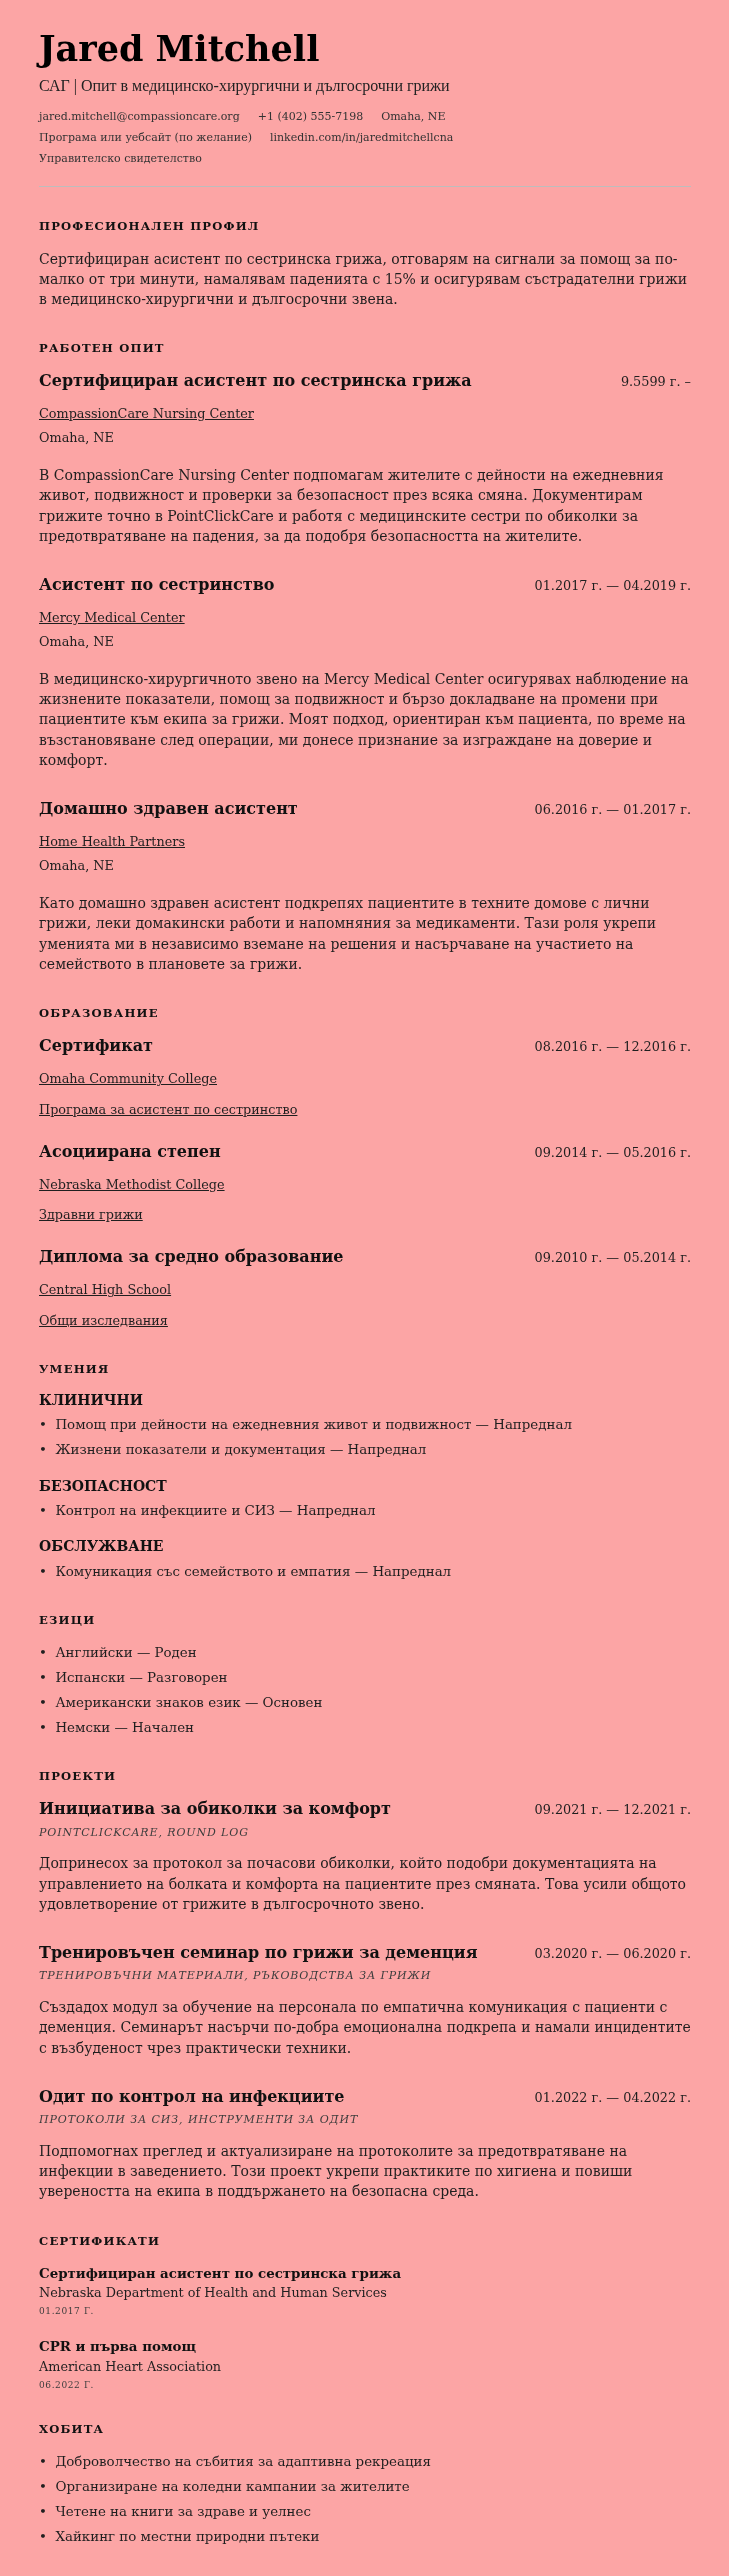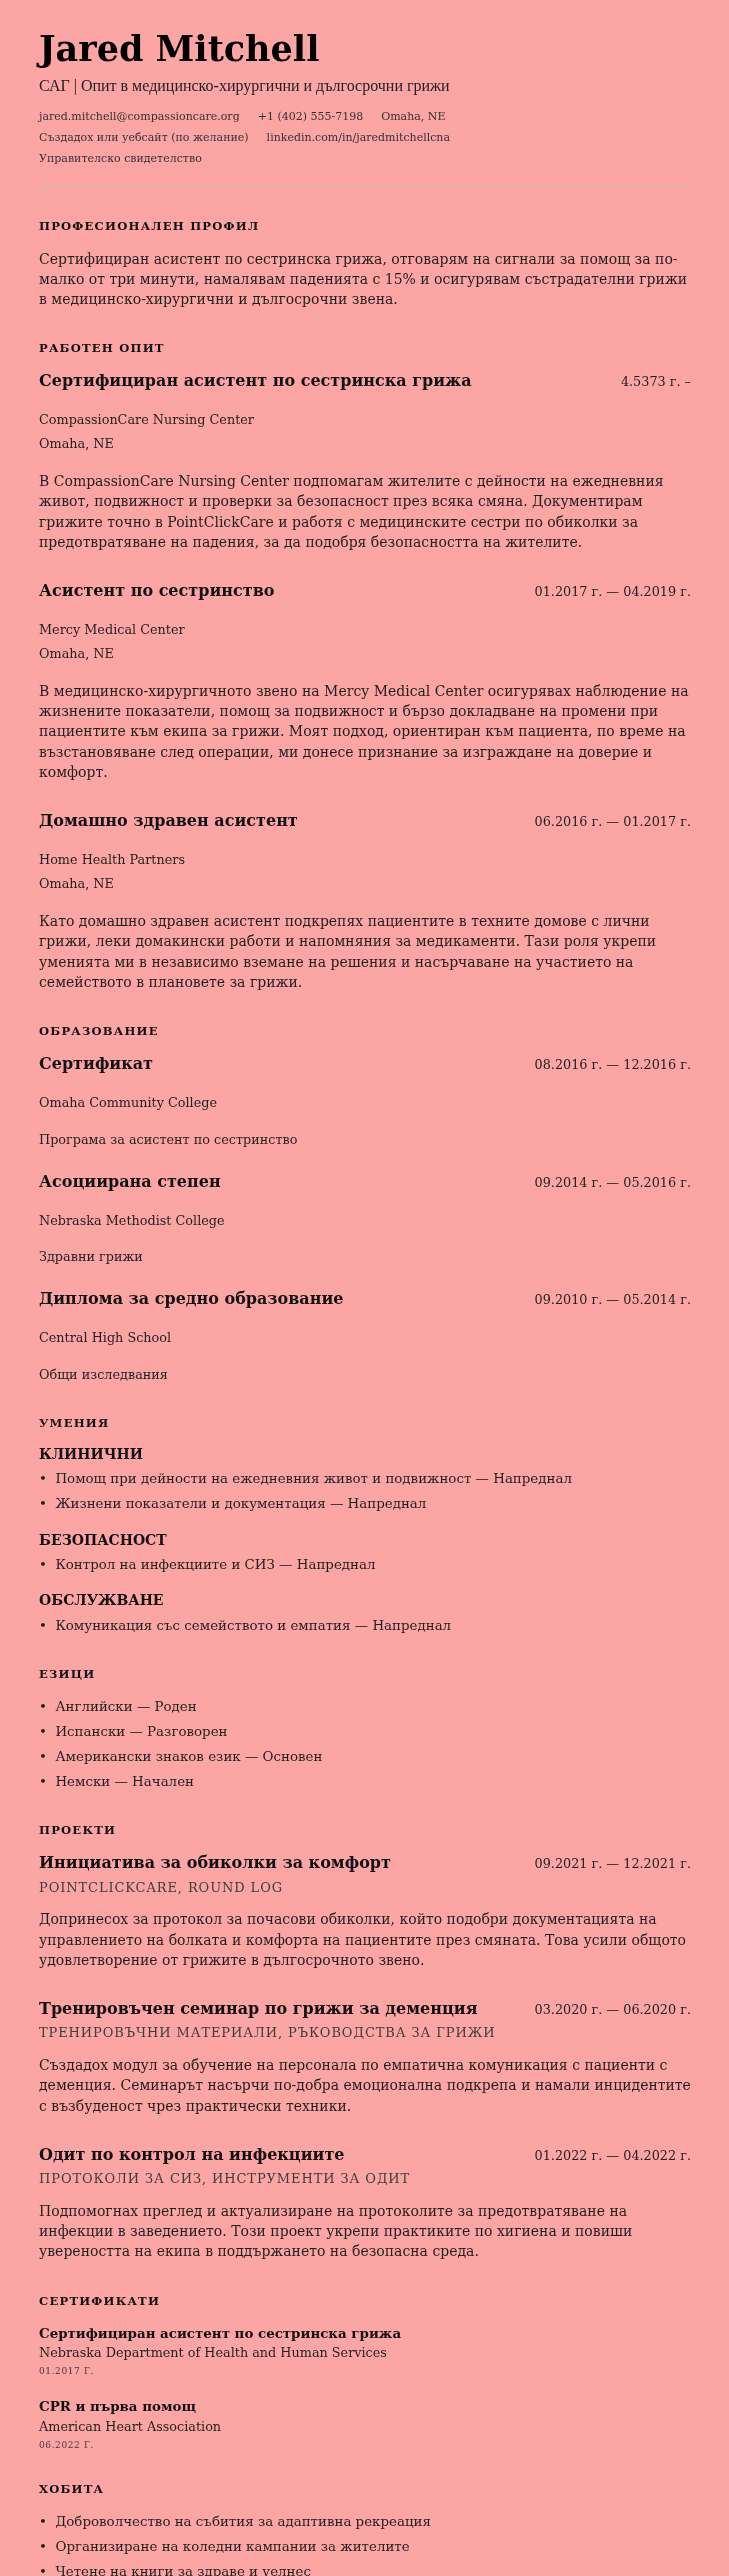--- a/index.html
+++ b/index.html
@@ -89,38 +89,40 @@
     color: #111111;
     line-height: 1.3;
   }
   .entry-dates {
     font-size: 12.8px;
     color: #1f1f1f;
     white-space: nowrap;
     flex-shrink: 0;
   }
   .entry-sub {
-    margin-top: 19px;
+    margin-top: 13px;
     font-size: 12.8px;
     line-height: 1.4;
     color: #1f1f1f;
+    text-decoration: underline;
   }
   .entry-loc {
     margin-top: 6px;
     font-size: 12.8px;
     line-height: 1.4;
     color: #1f1f1f;
   }
   .entry-desc { margin-top: 18px; }
   .proj-tools {
     margin-top: 5.5px;
-    font-size: 13px;
+    font-size: 11px;
     letter-spacing: 0.9px;
     text-transform: uppercase;
     color: #3d3d3d;
+    font-style: italic;
   }
   .proj-desc { margin-top: 14.6px; }
 
   
   .skill-group + .skill-group { margin-top: 18px; }
   .group-name {
     margin: 0 0 7.3px 0;
     font-size: 14px;
     font-weight: 700;
     color: #111111;
@@ -173,21 +175,21 @@
     <h1 class="candidate-name">Jared Mitchell</h1>
     <div class="tagline">САГ | Опит в медицинско-хирургични и дългосрочни грижи</div>
 
     <div class="contact">
       <div class="contact-row">
         <span>jared.mitchell@compassioncare.org</span>
         <span>+1 (402) 555-7198</span>
         <span>Omaha, NE</span>
       </div>
       <div class="contact-row">
-        <span>Създадох или уебсайт (по желание)</span>
+        <span>Програма или уебсайт (по желание)</span>
         <span>linkedin.com/in/jaredmitchellcna</span>
       </div>
       <div class="contact-row">
         <span>Управителско свидетелство</span>
       </div>
     </div>
   </header>
 
   <hr class="divider">
 
@@ -195,21 +197,21 @@
     <h2 class="sec-heading">ПРОФЕСИОНАЛЕН ПРОФИЛ</h2>
     <p class="body-text">Сертифициран асистент по сестринска грижа, отговарям на сигнали за помощ за по-малко от три минути, намалявам паденията с 15% и осигурявам състрадателни грижи в медицинско-хирургични и дългосрочни звена.</p>
   </section>
 
   <section class="section">
     <h2 class="sec-heading">РАБОТЕН ОПИТ</h2>
 
     <article class="entry">
       <div class="entry-head">
         <h3 class="entry-title">Сертифициран асистент по сестринска грижа</h3>
-        <span class="entry-dates">4.5373 г. –</span>
+        <span class="entry-dates">9.5599 г. –</span>
       </div>
       <div class="entry-sub">CompassionCare Nursing Center</div>
       <div class="entry-loc">Omaha, NE</div>
       <p class="body-text entry-desc">В CompassionCare Nursing Center подпомагам жителите с дейности на ежедневния живот, подвижност и проверки за безопасност през всяка смяна. Документирам грижите точно в PointClickCare и работя с медицинските сестри по обиколки за предотвратяване на падения, за да подобря безопасността на жителите.</p>
     </article>
 
     <article class="entry">
       <div class="entry-head">
         <h3 class="entry-title">Асистент по сестринство</h3>
         <span class="entry-dates">01.2017 г. — 04.2019 г.</span>

